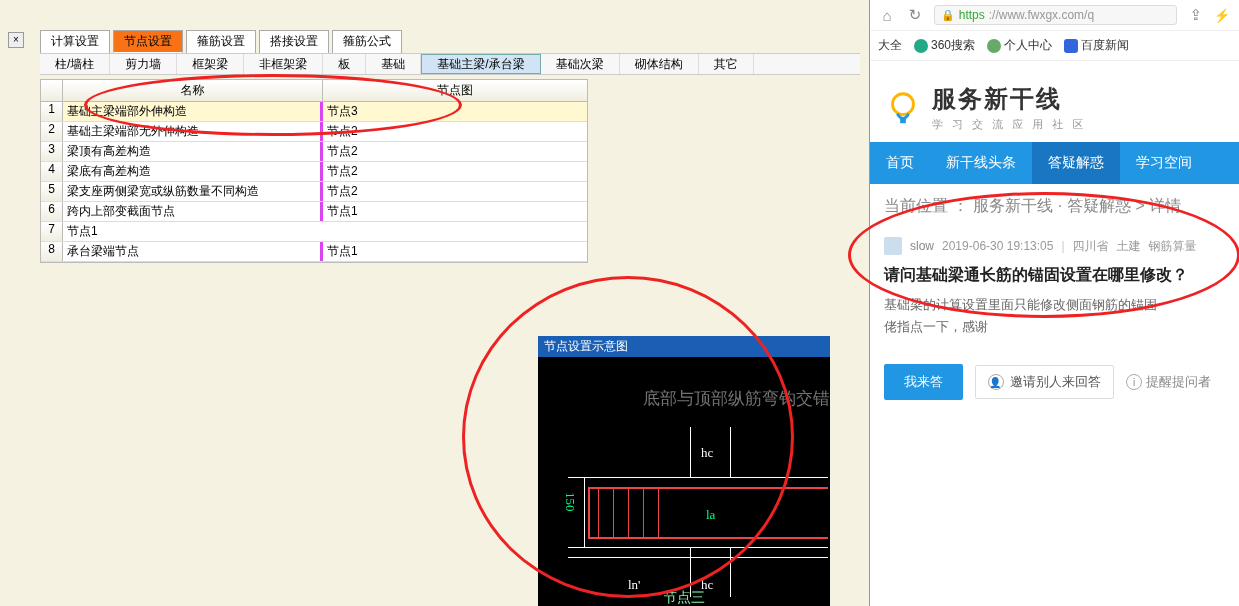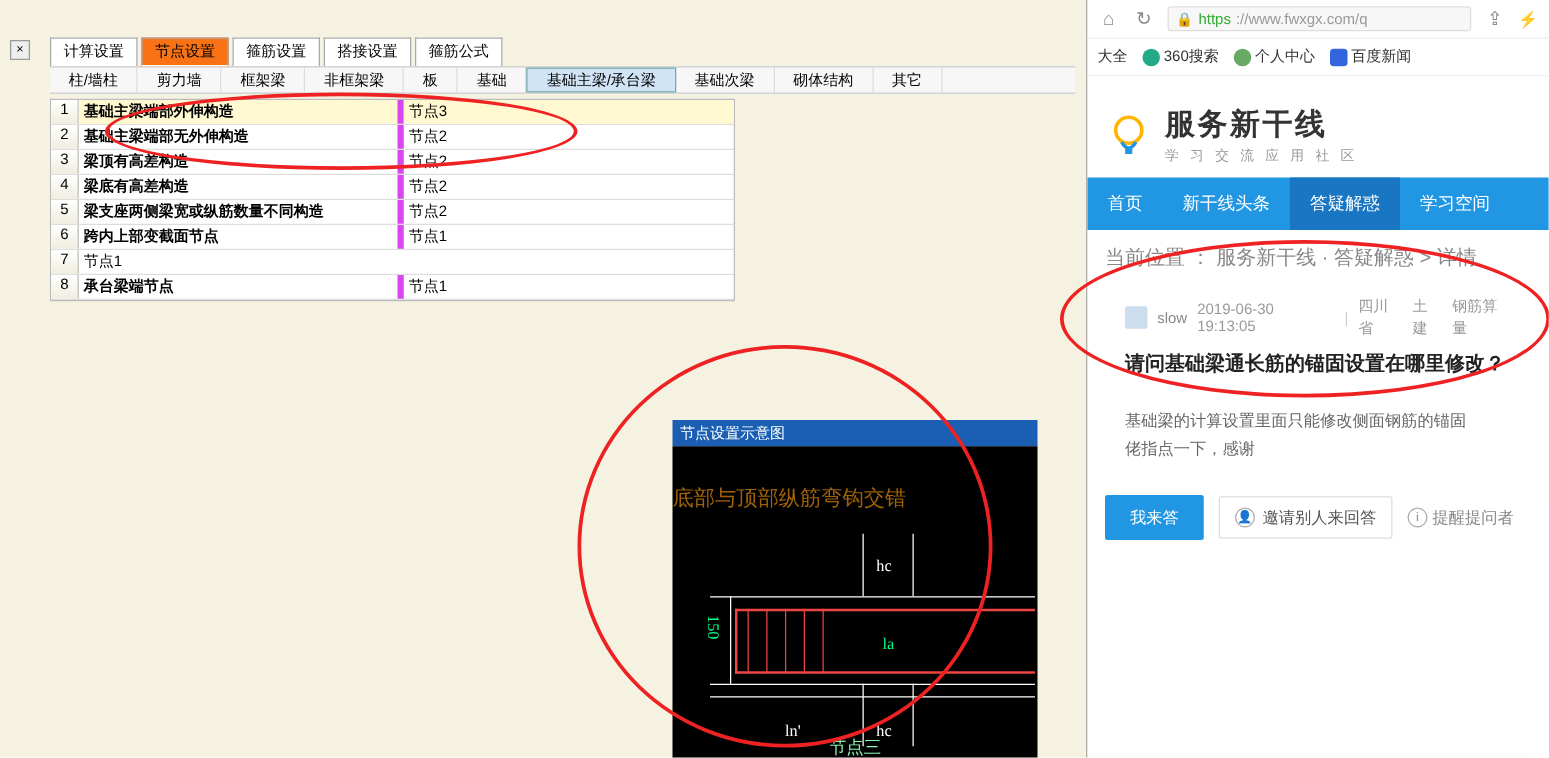--- a/index.html
+++ b/index.html
@@ -21,29 +21,29 @@
 .sub-tab.active { background: #d0e4f5; border: 1px solid #7aa; }
 
 
 .table-wrap { position: absolute; left: 40px; top: 79px; width: 548px; border: 1px solid #bbb; background: #fff; }
 .thead { display: flex; background: linear-gradient(#fff, #f0eee0); border-bottom: 1px solid #bbb; }
 .th-num { width: 22px; border-right: 1px solid #bbb; }
 .th-name { width: 260px; text-align: center; font-size: 12px; padding: 2px 0; border-right: 1px solid #bbb; }
 .th-img { flex: 1; text-align: center; font-size: 12px; padding: 2px 0; }
 .trow { display: flex; border-bottom: 1px solid #ddd; font-size: 12px; }
 .td-num { width: 22px; text-align: center; background: linear-gradient(#fff, #f0eee0); border-right: 1px solid #bbb; }
-.td-name { width: 260px; padding: 1px 4px; border-right: 5px solid #d946ef; font-weight: bold; }
+.td-name { width: 260px; padding: 1px 4px; border-right: 3px solid #d946ef; }
 .td-img { flex: 1; padding: 1px 4px; }
 .trow.sel .td-name, .trow.sel .td-img { background: #fff8d0; }
 
 
 .diagram-win { position: absolute; left: 538px; top: 336px; width: 292px; height: 270px; }
 .diagram-title { background: #1a5fb4; color: #fff; font-size: 12px; padding: 2px 6px; }
 .diagram-body { background: #000; height: 252px; position: relative; }
-.diag-text-top { position: absolute; top: 30px; left: 0; width: 100%; text-align: left; color: #a16207; font-size: 17px; font-family: KaiTi, serif; }
+.diag-text-top { position: absolute; top: 30px; left: 0; width: 100%; text-align: right; color: #737373; font-size: 17px; font-family: KaiTi, serif; }
 .diag-text-bottom { position: absolute; bottom: 2px; left: 0; width: 100%; text-align: center; color: #86efac; font-size: 14px; }
 
 
 .red-ellipse-1 { position: absolute; left: 84px; top: 74px; width: 378px; height: 62px; border: 3px solid #e22; border-radius: 50%; pointer-events: none; }
 .red-circle-2 { position: absolute; left: 462px; top: 276px; width: 332px; height: 322px; border: 3px solid #e22; border-radius: 50%; pointer-events: none; }
 
 
 .browser { position: absolute; left: 870px; top: 0; width: 369px; height: 606px; background: #fff; }
 .url-bar { display: flex; align-items: center; padding: 5px 8px; gap: 10px; border-bottom: 1px solid #eee; }
 .nav-icon { width: 18px; height: 18px; display: flex; align-items: center; justify-content: center; color: #888; cursor: pointer; font-size: 15px; }
@@ -65,27 +65,27 @@
 .logo-text-main { font-size: 24px; font-weight: bold; color: #333; letter-spacing: 2px; }
 .logo-text-sub { font-size: 11px; color: #999; letter-spacing: 3px; margin-top: 2px; }
 
 .nav-menu { background: #2196e3; display: flex; }
 .nav-item { color: #fff; font-size: 14px; padding: 12px 16px; cursor: pointer; }
 .nav-item.active { background: #1976c2; }
 
 .breadcrumb-row { padding: 12px 14px; font-size: 16px; color: #888; }
 .bc-link { color: #888; }
 
-.post { padding: 8px 30px; }
+.post { padding: 8px 14px; }
 .post-meta { display: flex; align-items: center; gap: 8px; font-size: 12px; color: #999; margin-bottom: 10px; }
 .avatar-sq { width: 18px; height: 18px; background: #cde; border-radius: 2px; }
 .post-author { color: #888; }
 .post-tags { color: #999; }
 
-.post-title { font-size: 16px; font-weight: bold; color: #222; margin-bottom: 24px; }
+.post-title { font-size: 16px; font-weight: bold; color: #222; margin-bottom: 8px; }
 .post-body { font-size: 13px; color: #666; line-height: 1.7; }
 
 .answer-row { display: flex; align-items: center; gap: 12px; padding: 18px 14px; }
 .btn-answer { background: #2196e3; color: #fff; border: none; padding: 9px 20px; font-size: 13px; border-radius: 2px; cursor: pointer; }
 .invite { display: flex; align-items: center; gap: 6px; font-size: 13px; color: #555; cursor: pointer; border: 1px solid #ddd; padding: 7px 12px; border-radius: 2px; }
 .remind { display: flex; align-items: center; gap: 4px; font-size: 13px; color: #888; cursor: pointer; }
 .circle-icon { width: 16px; height: 16px; border: 1px solid #aaa; border-radius: 50%; display: flex; align-items: center; justify-content: center; font-size: 10px; }
 
 .red-ellipse-3 { position: absolute; left: 848px; top: 192px; width: 392px; height: 126px; border: 3px solid #e22; border-radius: 50%; pointer-events: none; }
 
@@ -119,20 +119,25 @@
     <div class="sub-tab">非框架梁</div>
     <div class="sub-tab">板</div>
     <div class="sub-tab">基础</div>
     <div class="sub-tab active">基础主梁/承台梁</div>
     <div class="sub-tab">基础次梁</div>
     <div class="sub-tab">砌体结构</div>
     <div class="sub-tab">其它</div>
   </div>
 
   <div class="table-wrap">
+    <div class="thead">
+      <div class="th-num"></div>
+      <div class="th-name">名称</div>
+      <div class="th-img">节点图</div>
+    </div>
     <div class="trow sel">
       <div class="td-num">1</div>
       <div class="td-name">基础主梁端部外伸构造</div>
       <div class="td-img">节点3</div>
     </div>
     <div class="trow">
       <div class="td-num">2</div>
       <div class="td-name">基础主梁端部无外伸构造</div>
       <div class="td-img">节点2</div>
     </div>

